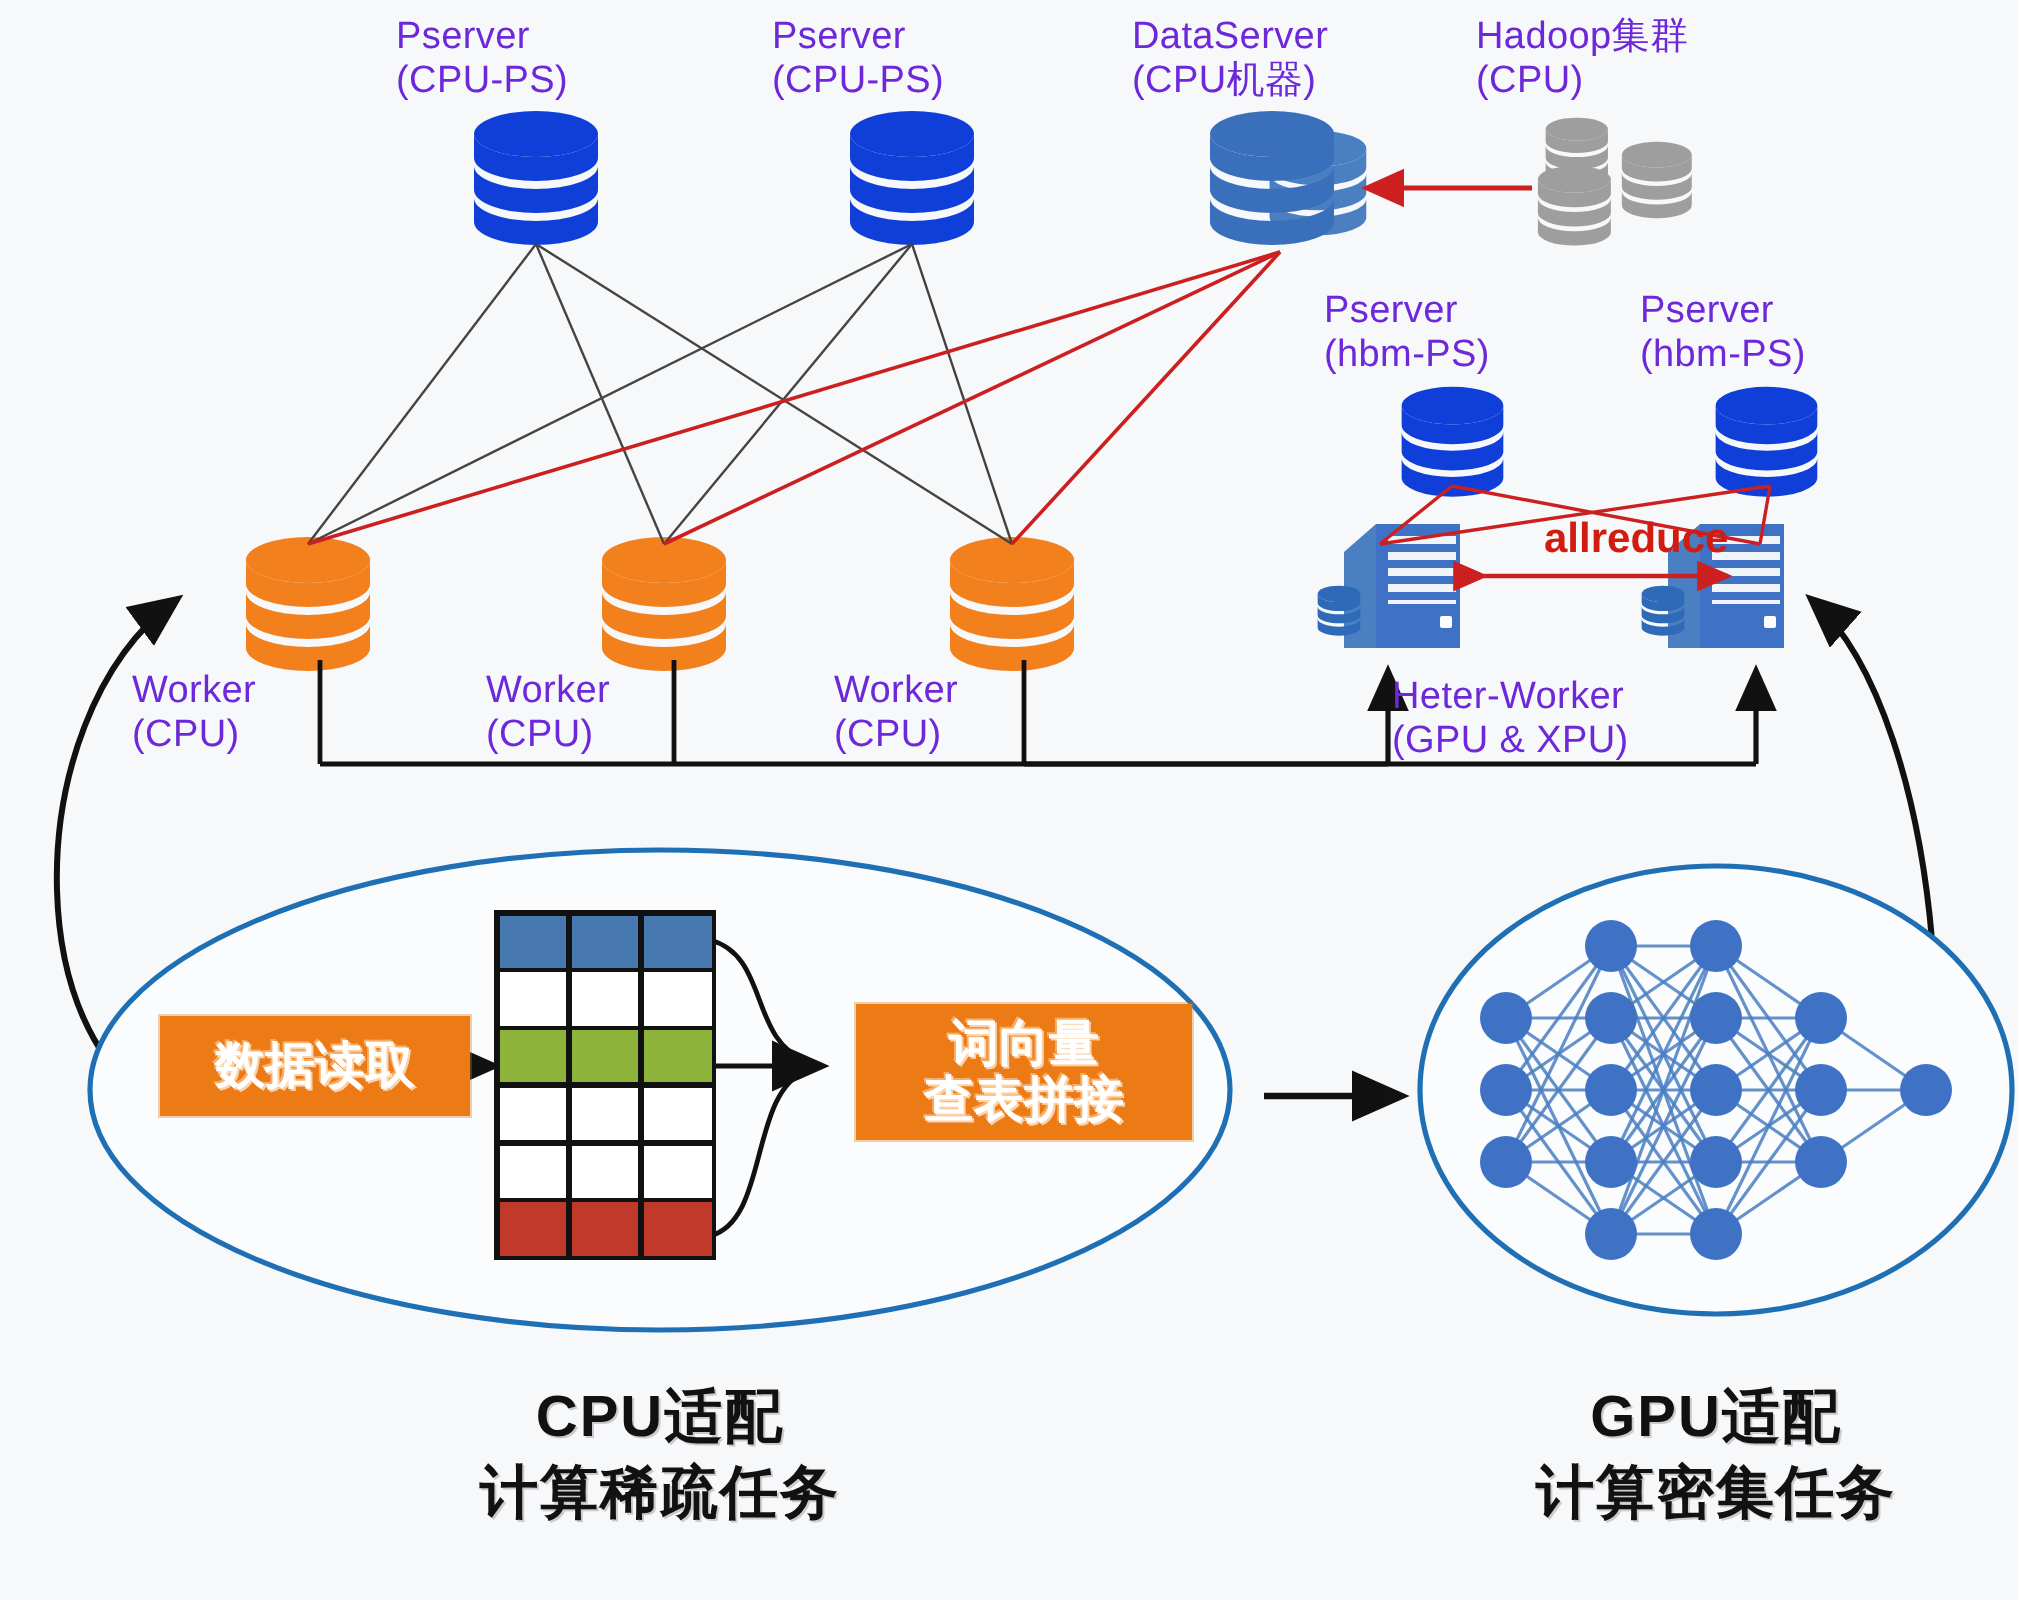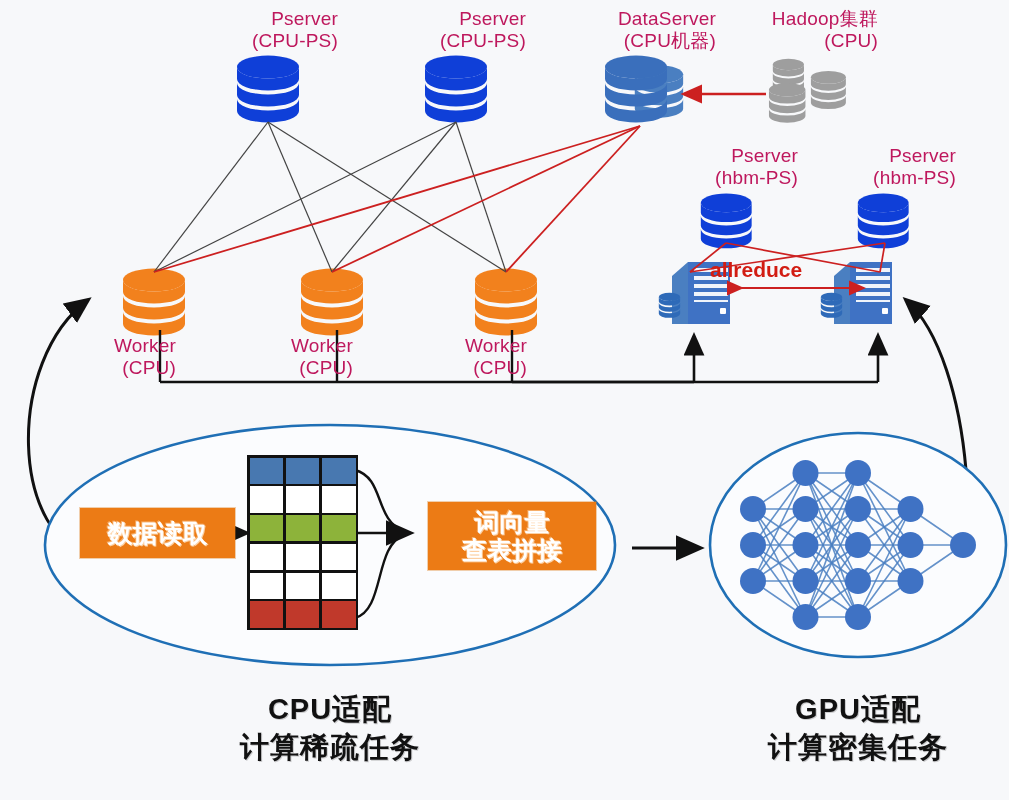--- a/index.html
+++ b/index.html
@@ -5,21 +5,21 @@
   html,body{margin:0;padding:0;}
   body{
     width:1009px;height:800px;
     background:#f7f8fa;
     font-family:"Liberation Sans","DejaVu Sans",sans-serif;
     overflow:hidden;
   }
   #stage{position:relative;width:1009px;height:800px;}
   #wires{position:absolute;left:0;top:0;width:1009px;height:800px;}
   .lbl{
-    position:absolute;text-align:right;color:#be185d;
+    position:absolute;text-align:left;color:#6d28d9;
     font-size:19px;line-height:1.18;letter-spacing:.2px;white-space:pre;
   }
   .cjk{font-family:"Liberation Sans","DejaVu Sans",sans-serif;}
   .obox{
     position:absolute;background:#ec7b15;
     color:#ffffff;font-weight:700;
     display:flex;align-items:center;justify-content:center;
     text-align:center;line-height:1.12;
     text-shadow:1px 1px 0 rgba(255,225,190,.85), -1px -1px 0 rgba(255,225,190,.5);
     box-shadow:0 0 0 1px rgba(220,120,20,.35);
@@ -300,22 +300,24 @@
   <div class="lbl" style="left:820px;top:145px;width:136px;">Pserver
 (hbm-PS)</div>
 
   <div class="lbl" style="left:66px;top:335px;width:110px;">Worker
 (CPU)</div>
   <div class="lbl" style="left:243px;top:335px;width:110px;">Worker
 (CPU)</div>
   <div class="lbl" style="left:417px;top:335px;width:110px;">Worker
 (CPU)</div>
 
-
-  <div class="allred" style="left:710px;top:258px;text-align:center;">allreduce</div>
+  <div class="lbl" style="left:696px;top:338px;width:172px;">Heter-Worker
+(GPU &amp; XPU)</div>
+
+  <div class="allred" style="left:772px;top:258px;text-align:center;">allreduce</div>
 
   <div class="obox" style="left:60px;top:508px;width:155px;height:50px;font-size:25px;">数据读取</div>
 
   <div class="matrix" style="left:247px;top:455px;width:106px;height:170px;">
       <div class="cell" style="background: rgb(72, 120, 176);"></div>
       <div class="cell" style="background: rgb(72, 120, 176);"></div>
       <div class="cell" style="background: rgb(72, 120, 176);"></div>
       <div class="cell" style="background: rgb(255, 255, 255);"></div>
       <div class="cell" style="background: rgb(255, 255, 255);"></div>
       <div class="cell" style="background: rgb(255, 255, 255);"></div>

